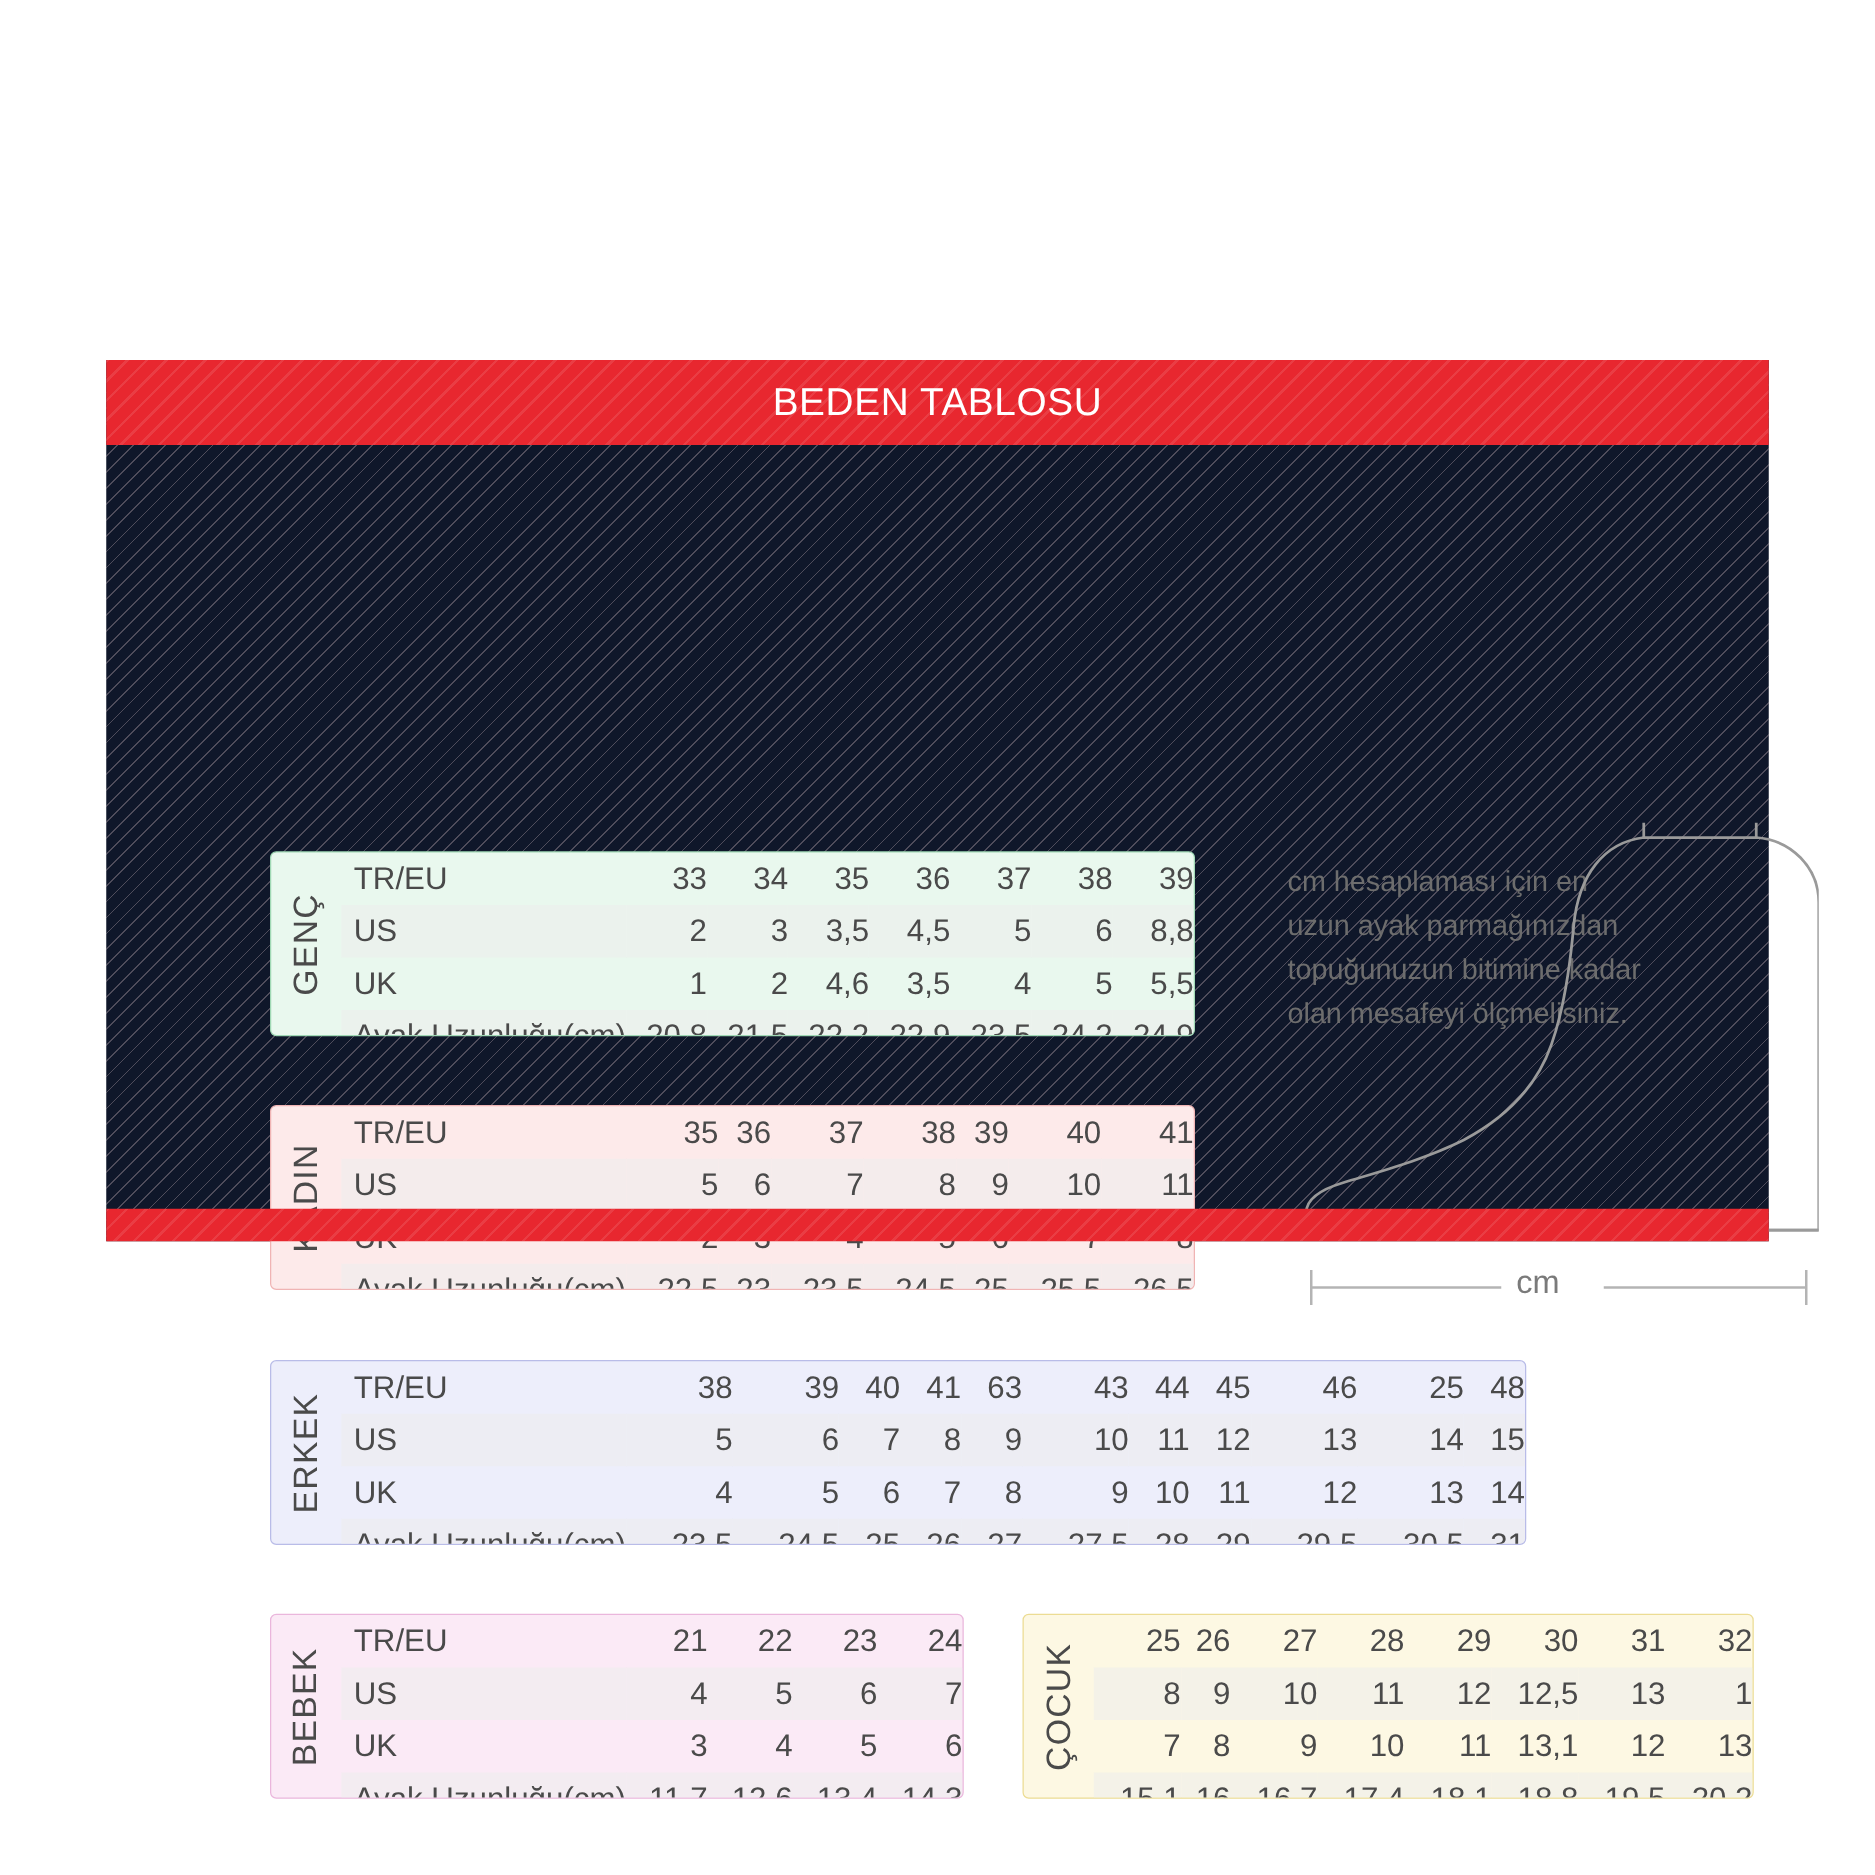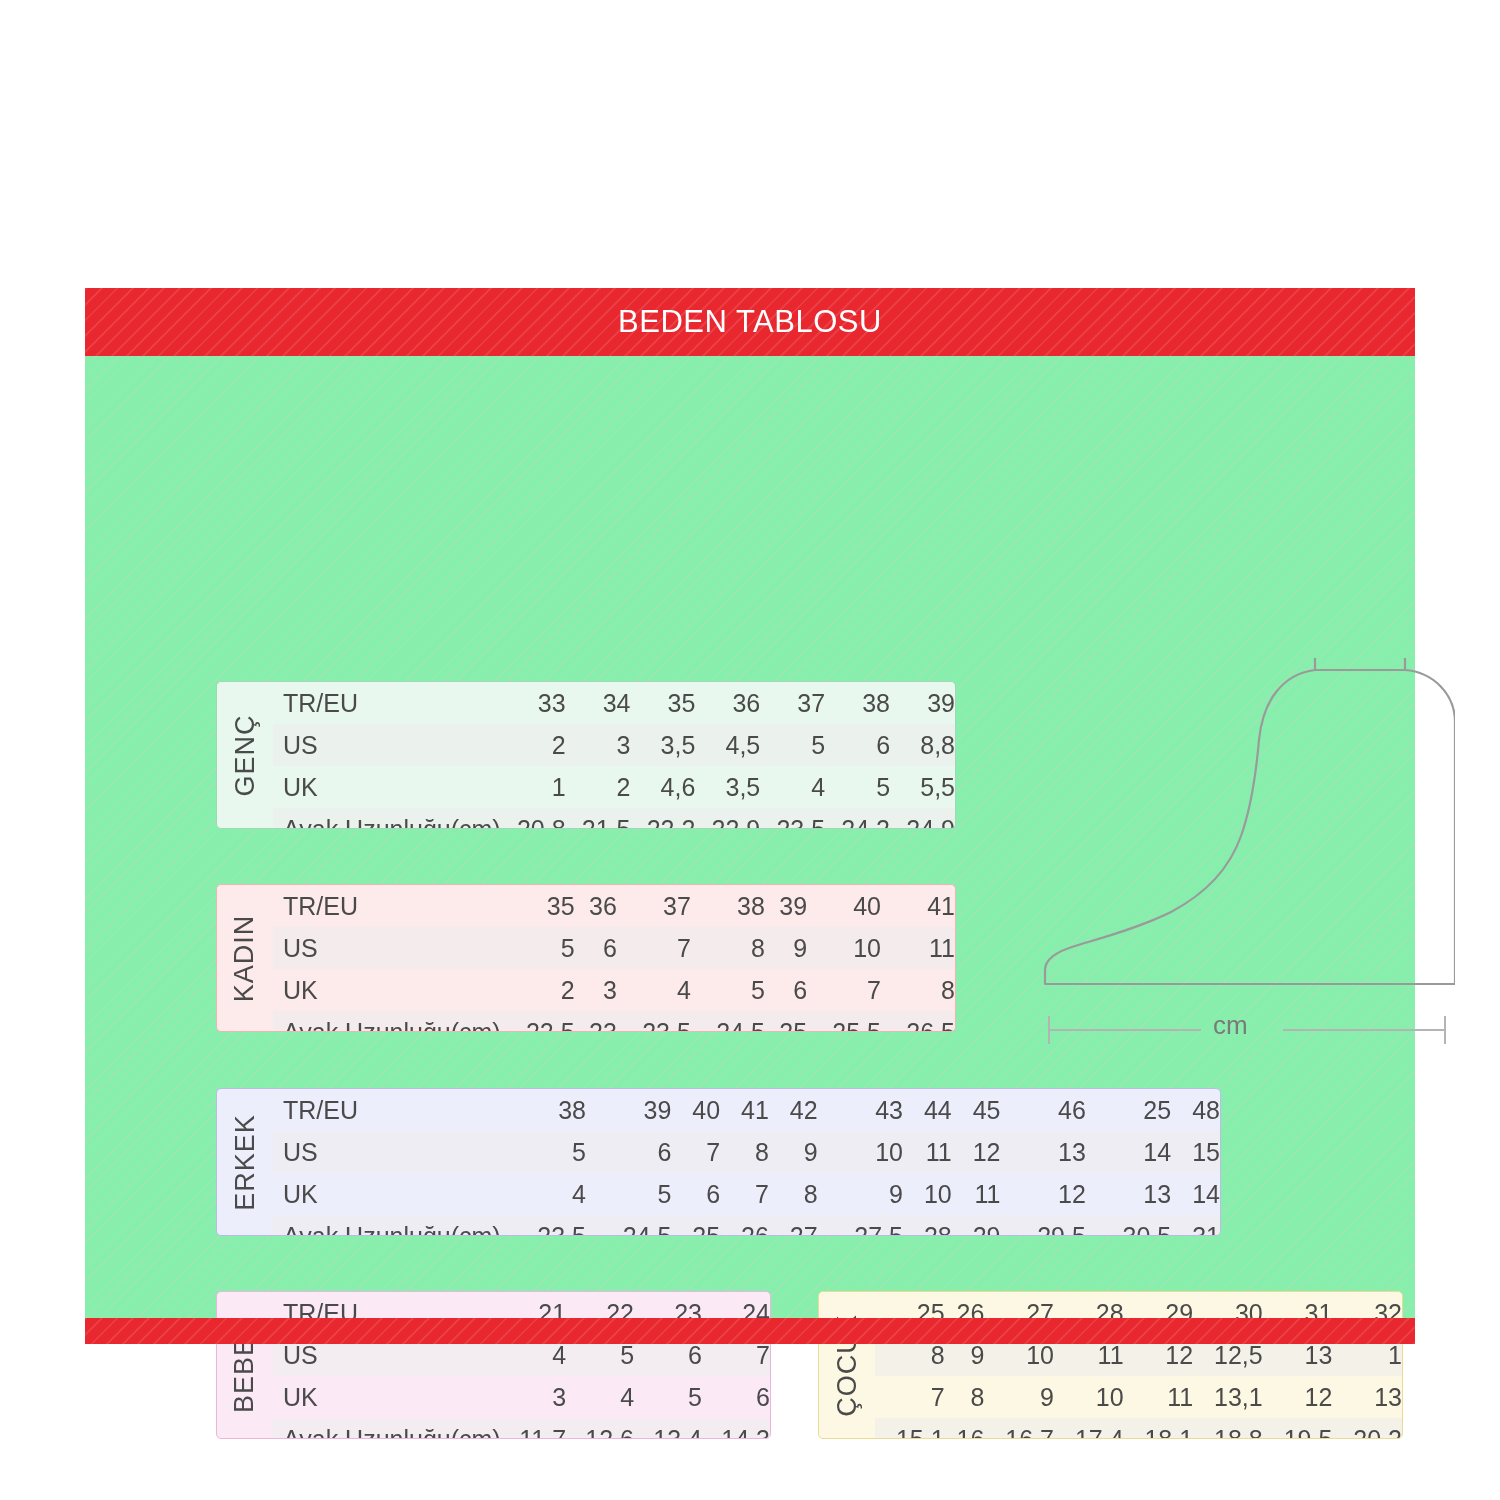--- a/index.html
+++ b/index.html
@@ -15,22 +15,22 @@
     position: relative;
     overflow: hidden;
   }
 
   
   #chart-card {
     position: absolute;
     left: 85px;
     top: 288px;
     width: 1330px;
-    height: 1056px;
-    background: #86efac;
+    height: 705px;
+    background: #0f172a;
     box-sizing: border-box;
   }
 
   
   #chart-card::before {
     content: "";
     position: absolute;
     left: 0; top: 0; right: 0; bottom: 0;
     background-image: repeating-linear-gradient(
       135deg,
@@ -342,21 +342,21 @@
           <col>
           <col>
       </colgroup>
       <tbody>
         <tr>
           <td class="rowhead">TR/EU</td>
           <td>38</td>
           <td>39</td>
           <td>40</td>
           <td>41</td>
-          <td>42</td>
+          <td>63</td>
           <td>43</td>
           <td>44</td>
           <td>45</td>
           <td>46</td>
           <td>25</td>
           <td>48</td>
         </tr>
         <tr class="alt">
           <td class="rowhead">US</td>
           <td>5</td>
@@ -501,20 +501,21 @@
           <td>17,4</td>
           <td>18,1</td>
           <td>18,8</td>
           <td>19,5</td>
           <td>20,2</td>
         </tr>
       </tbody>
     </table>
   </div>
 
+  <div id="info-text">cm hesaplaması için en uzun ayak parmağınızdan topuğunuzun bitimine kadar olan mesafeyi ölçmelisiniz.</div>
 
   <div id="foot-figure">
     <svg width="440" height="410" viewBox="0 0 440 410" fill="none" xmlns="http://www.w3.org/2000/svg">
 
       <path d="M300 12 C 268 16, 248 42, 244 82 C 241 116, 236 150, 226 178
                C 214 212, 190 236, 156 254 C 124 270, 86 280, 60 288
                C 40 294, 30 302, 30 312 L 30 326 L 440 326 L 440 64
                C 440 36, 418 14, 390 12 Z" stroke="#9a9a9a" stroke-width="2.2" fill="none" stroke-linejoin="round"></path>
 
       <path d="M300 12 L 300 0 M390 12 L 390 0" stroke="#9a9a9a" stroke-width="2.2"></path>

